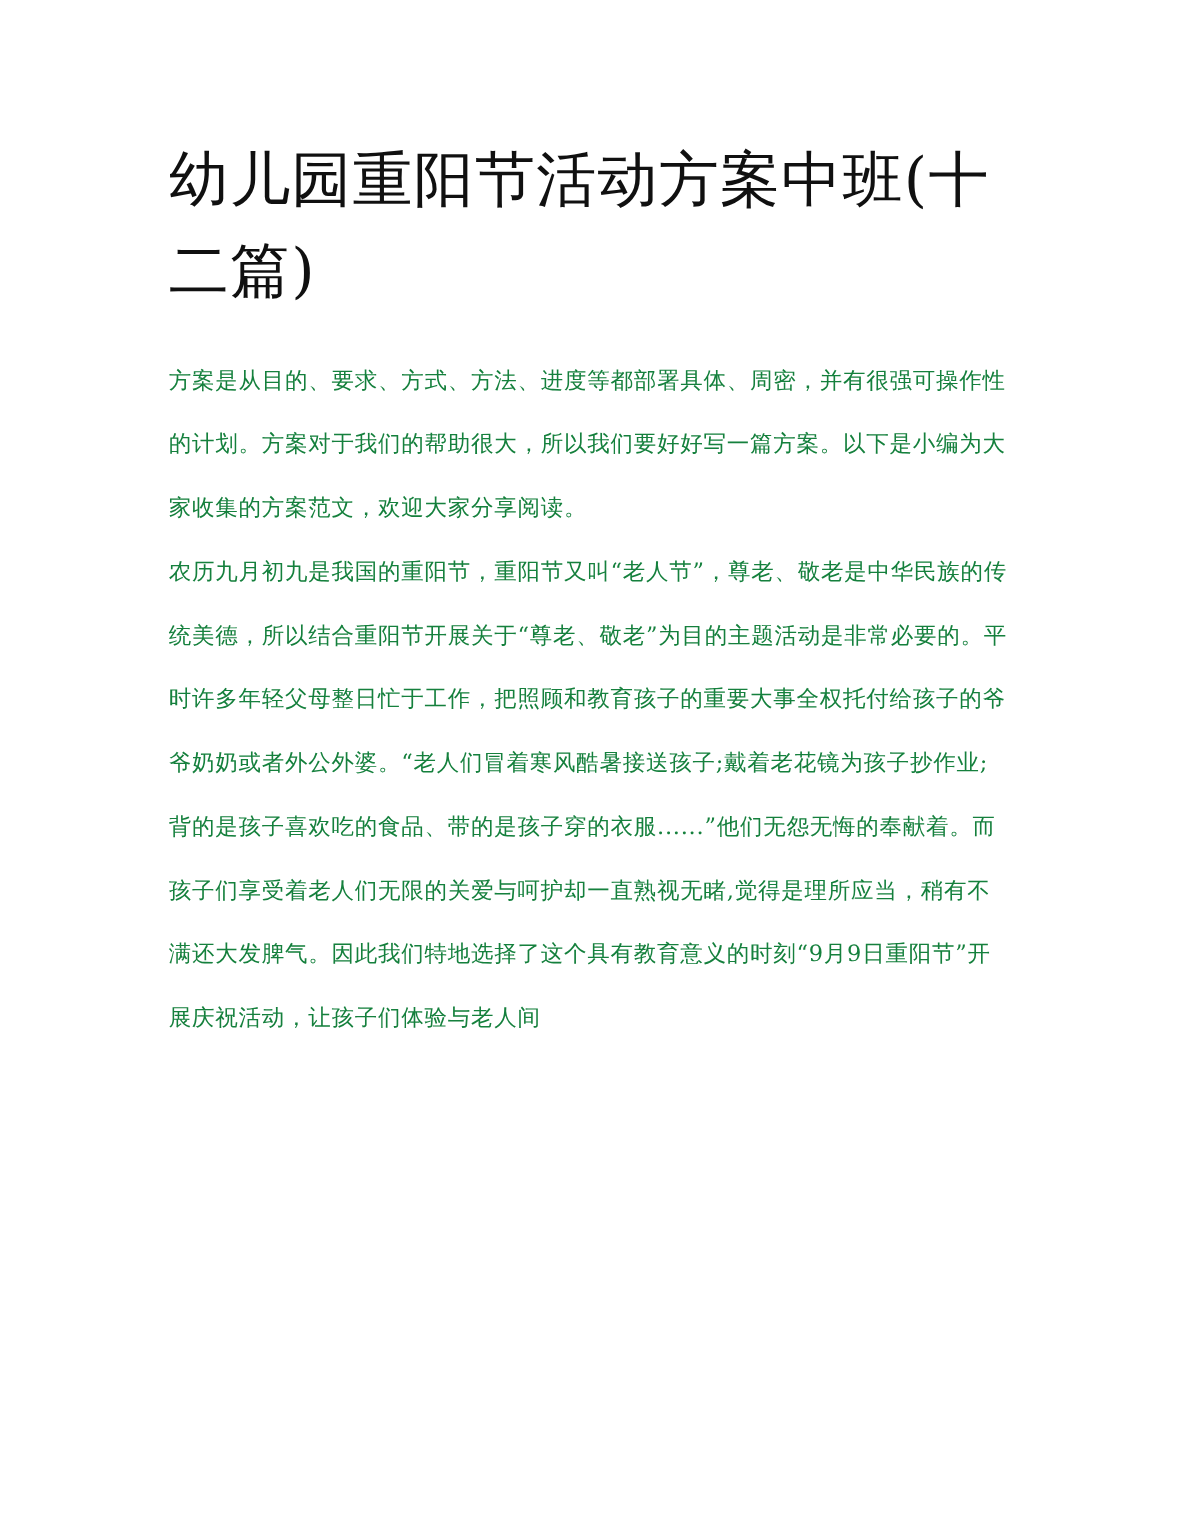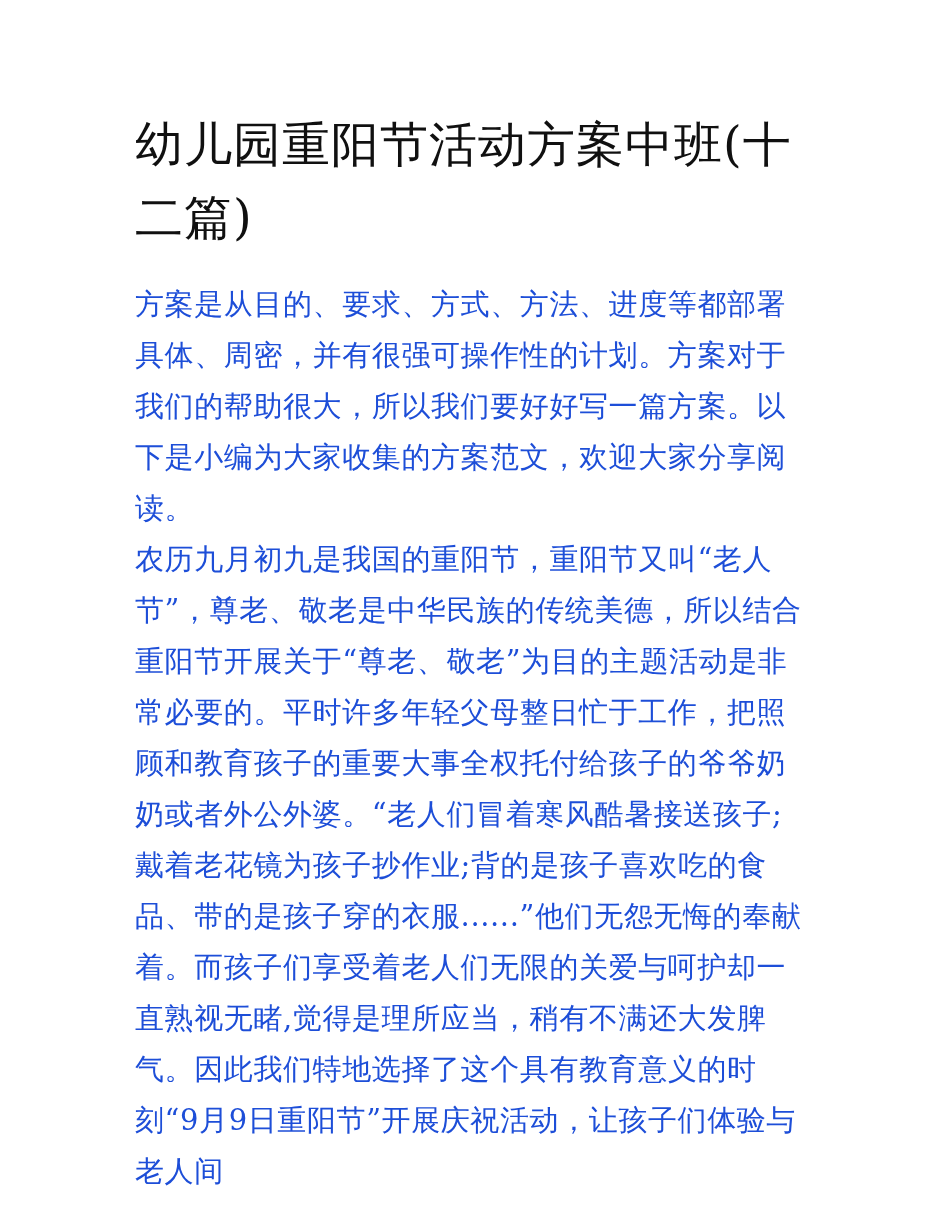--- a/index.html
+++ b/index.html
@@ -33,24 +33,24 @@
     letter-spacing: 1px;
     color: #101010;
     text-align: left;
   }
   .doc-body {
     margin-top: 25px;
   }
   .doc-body p {
     margin: 0;
     padding: 0;
-    font-size: 29px;
+    font-size: 18px;
     line-height: 51px;
     letter-spacing: 0.6px;
-    color: #1d4ed8;
+    color: #15803d;
     text-align: left;
   }
 </style>
 </head>
 <body>
 
 <div class="page">
   <div class="content">
     <h1 class="doc-title">幼儿园重阳节活动方案中班(十二篇)</h1>
     <div class="doc-body">

